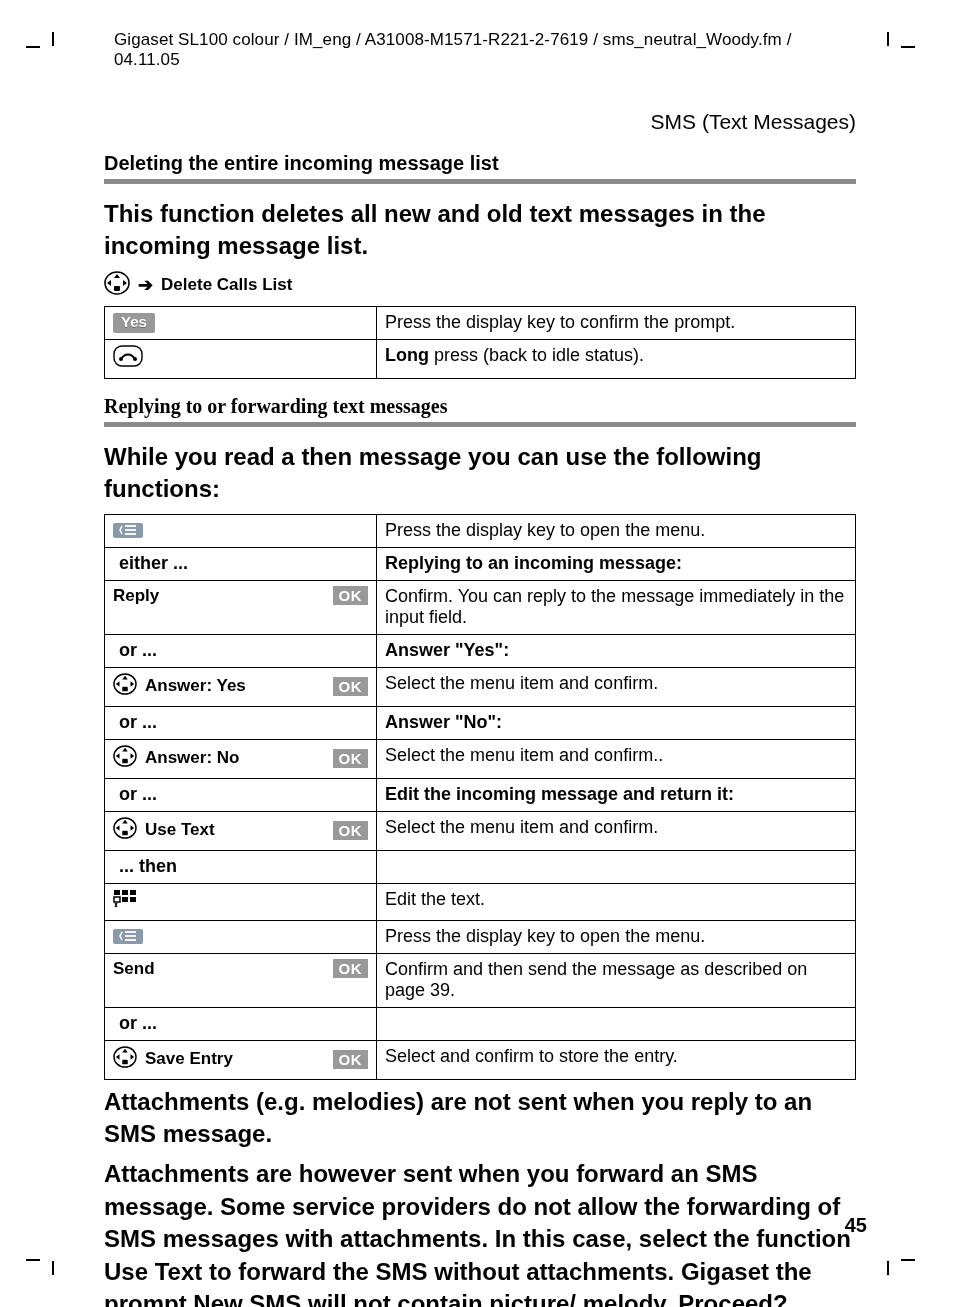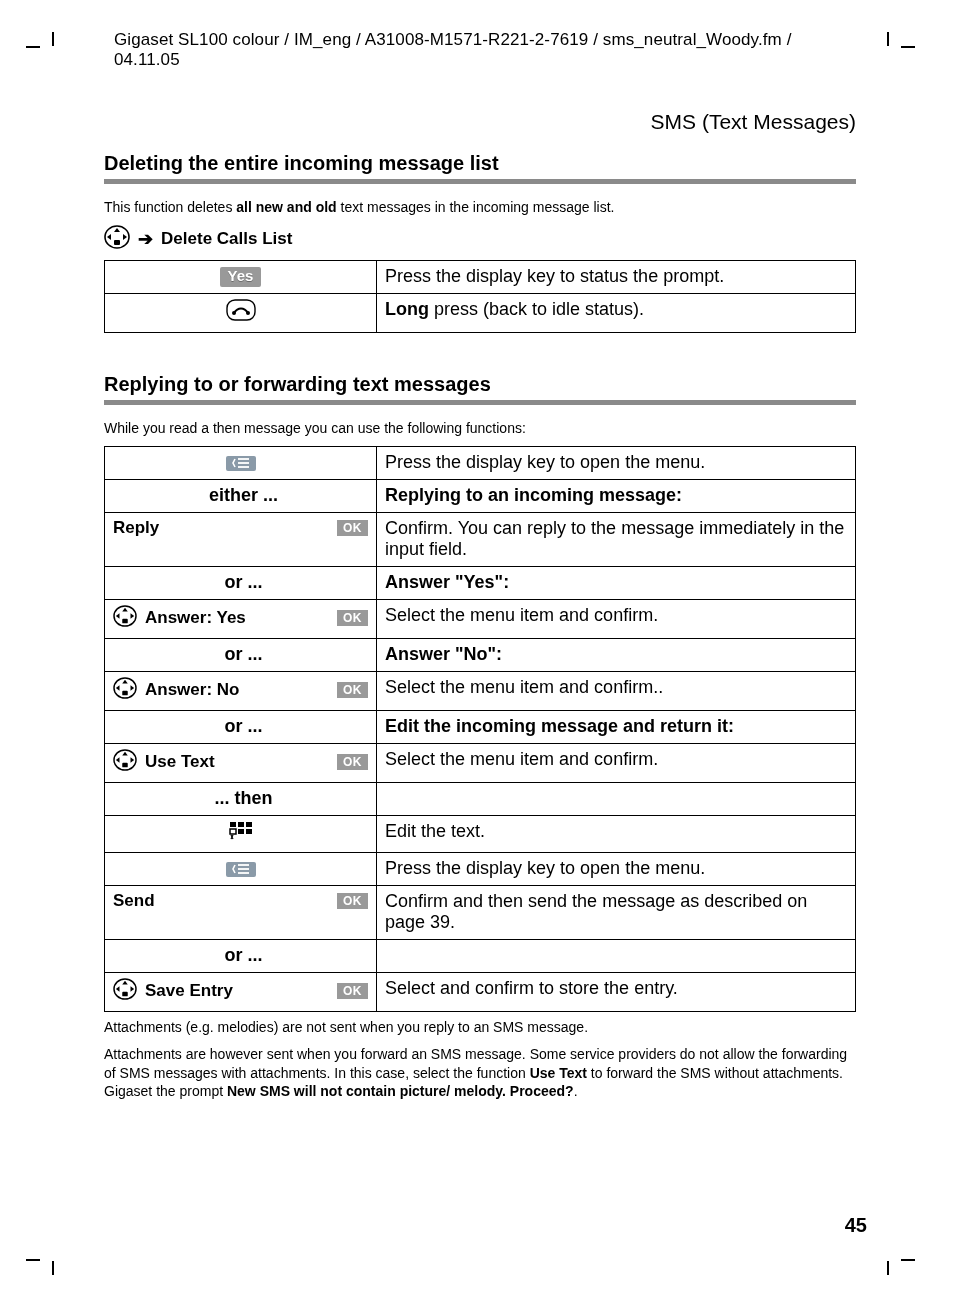--- a/index.html
+++ b/index.html
@@ -54,23 +54,24 @@
     font-size: 20px;
     font-weight: 700;
     margin: 18px 0 4px 0;
   }
   .rule {
     height: 5px;
     background: #8a8a8a;
     margin-bottom: 14px;
   }
   p.body {
-    font-size: 14px;
+    font-size: 24px;
     line-height: 1.35;
     margin: 6px 0 8px 0;
+    font-weight: bold;
   }
   .nav-svg {
     vertical-align: middle;
     display: inline-block;
   }
   .arrow {
     font-weight: 700;
     font-size: 18px;
     vertical-align: middle;
   }
@@ -87,40 +88,39 @@
     width: 100%;
     font-size: 18px;
   }
   table.steps td {
     border: 1px solid #000;
     padding: 5px 8px 6px 8px;
     vertical-align: top;
   }
   table.steps td.col-key {
     width: 255px;
-    text-align: center;
   }
   .key-chip {
     display: inline-block;
     background: #999;
     color: #fff;
     font-weight: 700;
     font-size: 15px;
     padding: 1px 8px 2px 8px;
     border-radius: 2px;
     vertical-align: middle;
     line-height: 1.1;
     text-shadow: 0 1px 0 rgba(0,0,0,.3);
   }
   .ok-chip {
     display: inline-block;
     background: #999;
     color: #fff;
     font-weight: 700;
-    font-size: 12px;
+    font-size: 15px;
     padding: 1px 6px 1px 6px;
     border-radius: 0;
     vertical-align: middle;
     letter-spacing: 0.5px;
   }
   .menu-chip {
     display: inline-block;
     background: #89a;
     background: #8a9aa8;
     color: #fff;
@@ -194,39 +194,39 @@
     <span class="arrow">➔</span>
     <span>Delete Calls List</span>
   </div>
 
   <table class="steps">
     <tbody>
         <tr>
       <td class="col-key">
         <span class="key-chip">Yes</span>
       </td>
-      <td class="desc">Press the display key to status the prompt.</td>
+      <td class="desc">Press the display key to confirm the prompt.</td>
     </tr>
     <tr>
       <td class="col-key">
         <span class="hang-icon">
           <svg width="30" height="22" viewBox="0 0 30 22">
             <rect x="1" y="1" width="28" height="20" rx="8" fill="none" stroke="#000" stroke-width="1.4"></rect>
             <path d="M8 14 C12 8, 18 8, 22 14" fill="none" stroke="#000" stroke-width="2"></path>
             <circle cx="8" cy="14" r="2" fill="#000"></circle>
             <circle cx="22" cy="14" r="2" fill="#000"></circle>
           </svg>
         </span>
       </td>
       <td class="desc"><b>Long</b><span> press (back to idle status).</span></td>
     </tr>
   </tbody>
     </table>
 
-  <h3 class="subhead" style="margin-top:40px;">Replying to or forwarding text messages</h3>
+  <h3 class="subhead" style="margin-top:16px;font-family:Liberation Serif, serif;">Replying to or forwarding text messages</h3>
   <div class="rule"></div>
 
   <p class="body">While you read a then message you can use the following functions:</p>
 
   <table class="steps">
     <tbody>
         <tr>
       <td class="col-key">
         <span class="menu-chip">
           <svg width="18" height="12" viewBox="0 0 18 12">

